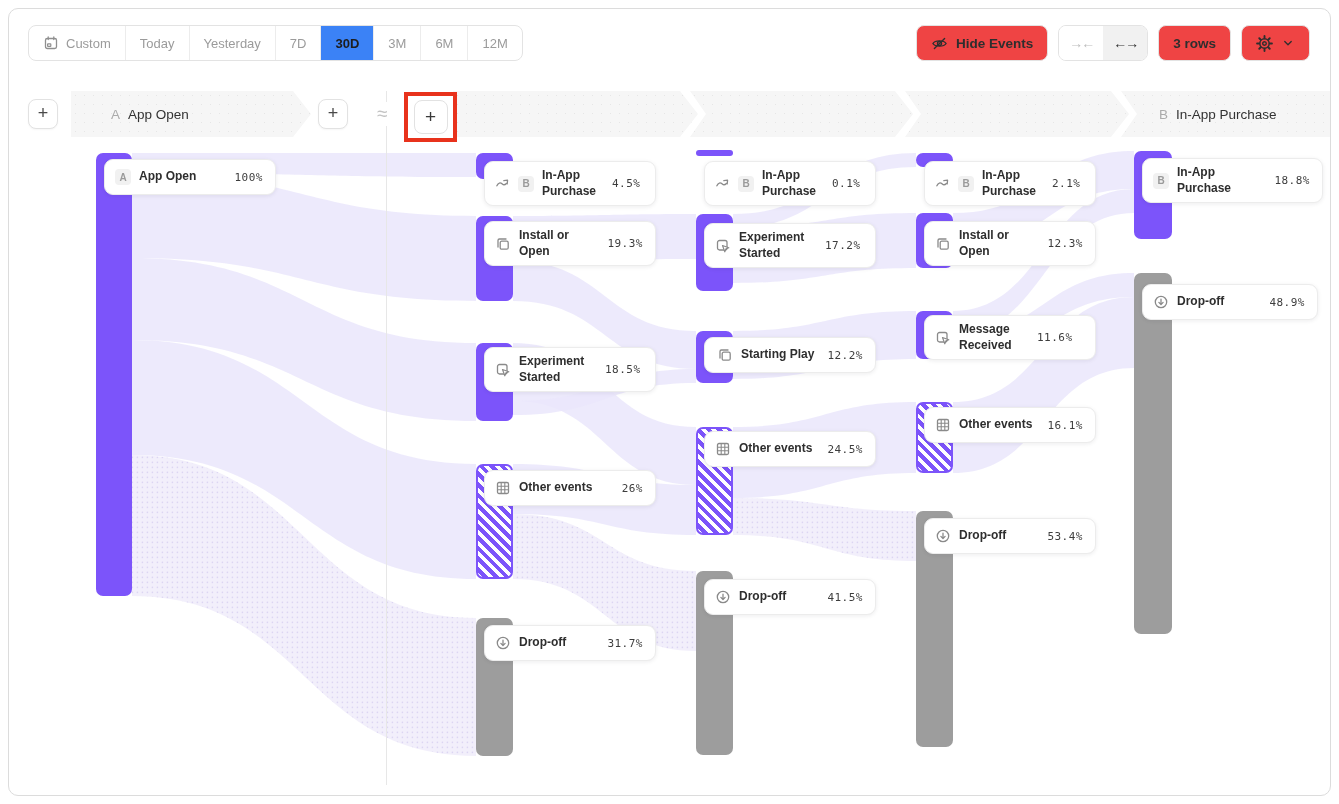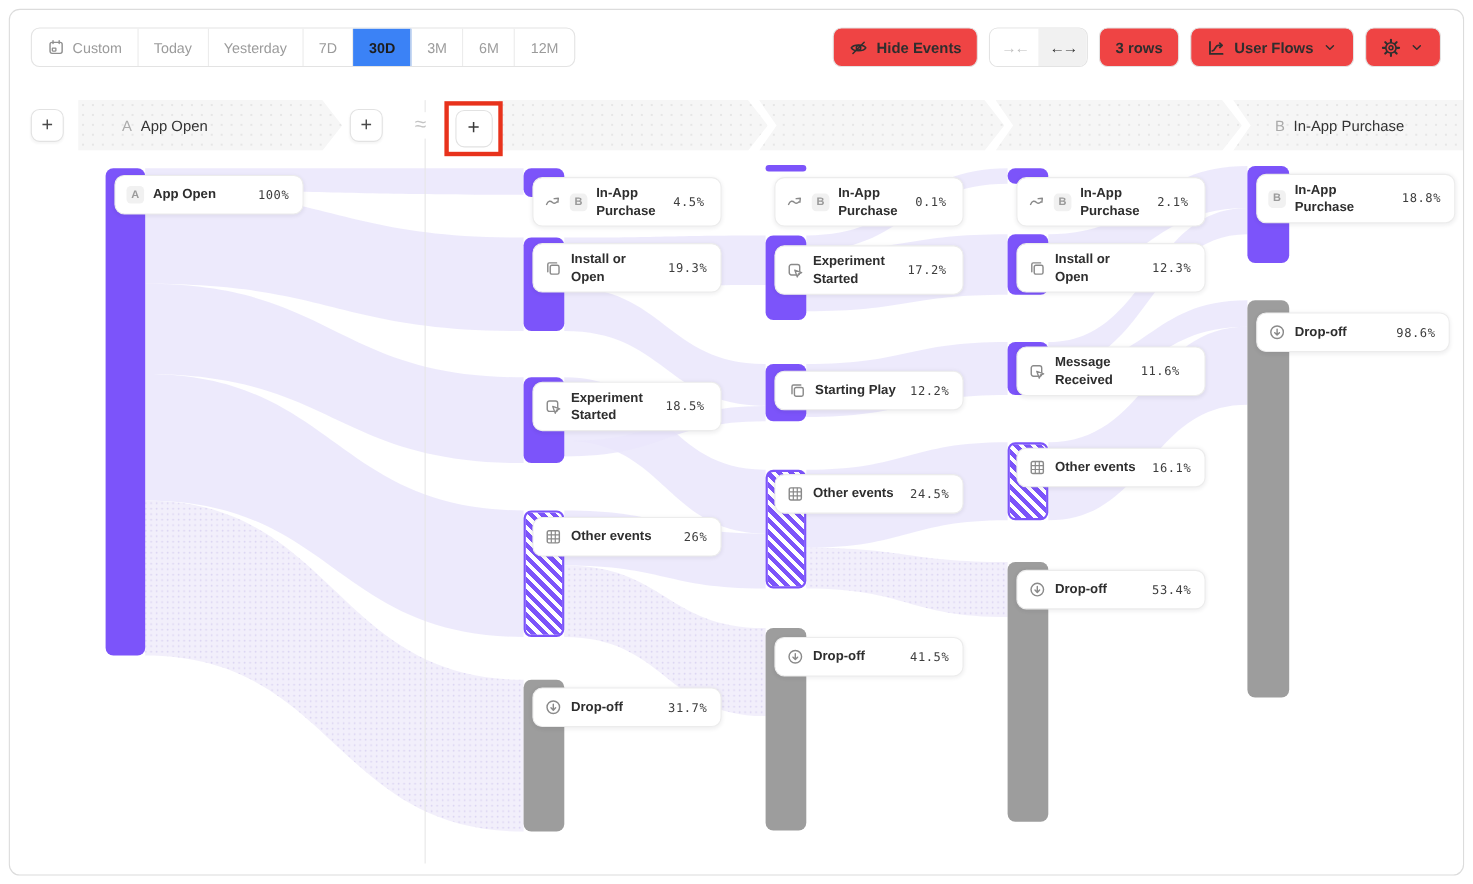--- a/index.html
+++ b/index.html
@@ -150,33 +150,20 @@
         <div class="arrow-seg dim">
             <span>→←</span>
           </div>
         <div class="arrow-seg on">
             <span>←→</span>
           </div>
       </div>
       <div class="tb-btn">
           <span>3 rows</span>
         </div>
-      <div class="tb-btn">
-        <span class="icon">
-            <svg width="17" height="17">
-              <use href="#i-flow"></use>
-            </svg>
-          </span>
-        <span>User Flows</span>
-        <span class="icon">
-            <svg width="14" height="14">
-              <use href="#i-chev"></use>
-            </svg>
-          </span>
-      </div>
       <div class="tb-btn">
         <span class="icon">
             <svg width="17" height="17">
               <use href="#i-gear"></use>
             </svg>
           </span>
         <span class="icon">
             <svg width="14" height="14">
               <use href="#i-chev"></use>
             </svg>
@@ -412,16 +399,16 @@
     <span class="nc-label">In-App Purchase</span>
     <span class="nc-pct">18.8%</span>
   </div>
   <div class="node-card" style="left:1133px; top:275px; width:176px;">
     <span class="icon">
         <svg width="16" height="16">
           <use href="#i-drop"></use>
         </svg>
       </span>
     <span class="nc-label">Drop-off</span>
-    <span class="nc-pct">98.6%</span>
+    <span class="nc-pct">48.9%</span>
   </div>
 
 </div>
 
 </body></html>

